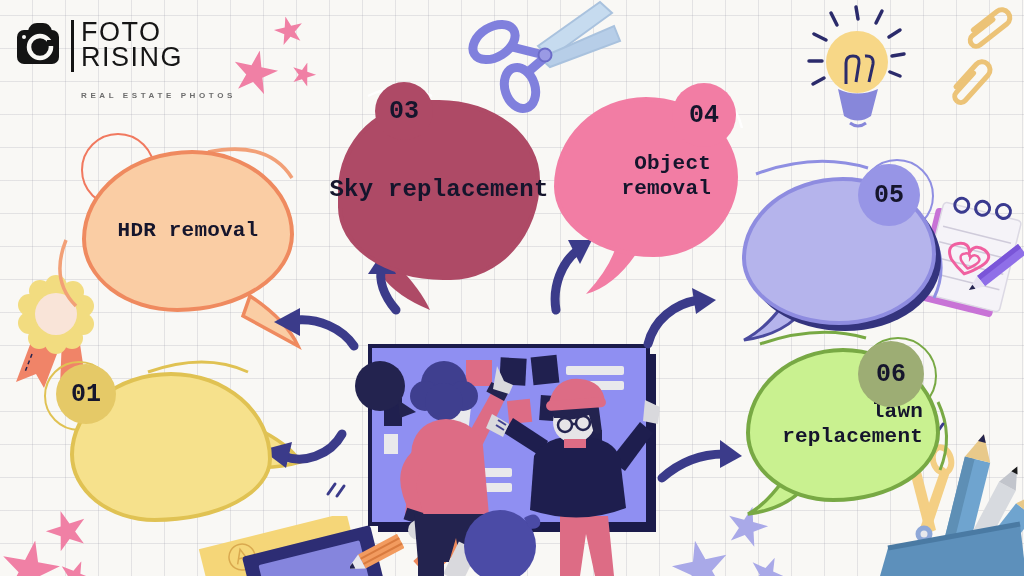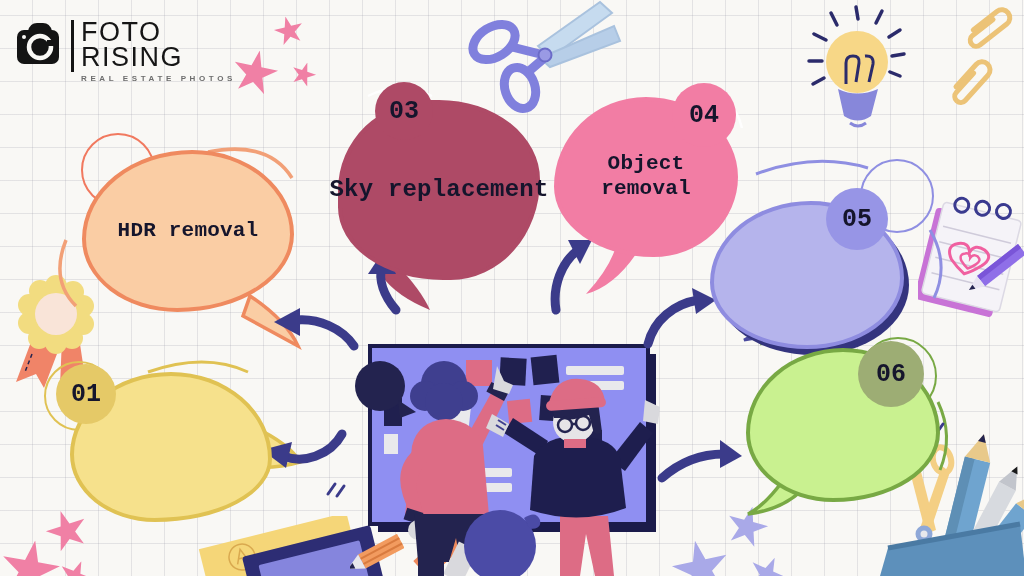--- a/index.html
+++ b/index.html
@@ -9,41 +9,41 @@
     background:
       repeating-linear-gradient(0deg, transparent 0 32px, rgba(150,150,165,.22) 32px 33px),
       repeating-linear-gradient(90deg, transparent 0 32px, rgba(150,150,165,.22) 32px 33px),
       #f9f8f5;
   }
   
   .logo{position:absolute;left:16px;top:20px;display:flex;align-items:flex-start;gap:7px;z-index:5;}
   .logo .bar{width:3px;height:52px;background:#141414;margin-left:2px;}
   .logo-text{display:flex;flex-direction:column;}
   .logo-line{font-family:"Liberation Sans",sans-serif;font-size:27px;font-weight:400;letter-spacing:1.5px;line-height:.92;color:#161616;}
-  .logo-tag{font-family:"Liberation Sans",sans-serif;font-size:8px;font-weight:600;letter-spacing:3.6px;color:#6d6d6d;margin-top:4px;white-space:nowrap;}
+  .logo-tag{font-family:"Liberation Sans",sans-serif;font-size:8px;font-weight:600;letter-spacing:3.6px;color:#6d6d6d;margin-top:21px;white-space:nowrap;}
   
   .bubble{position:absolute;z-index:3;display:flex;align-items:center;justify-content:center;
           border:4px solid transparent;box-sizing:border-box;font-family:Liberation Mono, monospace;}
-  .label{font-size:21px;font-weight:700;color:#15152c;text-align:center;line-height:1.18;letter-spacing:.2px;}
+  .label{font-size:21px;font-weight:700;color:#15152c;text-align:right;line-height:1.18;letter-spacing:.2px;}
   .badge{position:absolute;border-radius:50%;display:flex;align-items:center;justify-content:center;
          font-size:25px;font-weight:700;color:#15152c;z-index:4;}
   .b1{left:70px;top:372px;width:202px;height:150px;border-radius:50% 50% 58% 42%/55% 58% 42% 45%;}
   .b1 .badge{width:60px;height:60px;left:-18px;top:-12px;}
   .b1 .label{width:150px;}
   .b2{left:82px;top:150px;width:212px;height:162px;border-radius:52% 48% 55% 45%/55% 52% 48% 45%;}
   .b2 .badge{width:62px;height:62px;left:0px;top:-16px;}
   .b2 .label{white-space:nowrap;}
   .b3{left:338px;top:100px;width:202px;height:180px;border-radius:48% 52% 46% 54%/52% 46% 58% 42%;}
   .b3 .badge{width:58px;height:58px;left:33px;top:-22px;z-index:2;}
   .b3 .label{white-space:nowrap;font-size:24px;}
   .b4{left:554px;top:97px;width:184px;height:160px;border-radius:50% 50% 46% 54%/56% 50% 50% 44%;}
   .b4 .badge{width:64px;height:64px;right:-2px;top:-18px;z-index:2;}
   .b4 .label{width:130px;}
-  .b5{left:710px;top:177px;width:194px;height:148px;border-radius:52% 48% 50% 50%/55% 52% 48% 45%;
-      box-shadow:6px 7px 0 -1px #34347e;margin-top:24px;}
+  .b5{left:742px;top:177px;width:194px;height:148px;border-radius:52% 48% 50% 50%/55% 52% 48% 45%;
+      box-shadow:6px 7px 0 -1px #34347e;}
   .b5 .badge{width:62px;height:62px;right:12px;top:-17px;}
   .b5 .label{width:120px;}
   .b6{left:746px;top:348px;width:194px;height:154px;border-radius:50% 50% 55% 45%/55% 55% 45% 45%;}
   .b6 .badge{width:66px;height:66px;right:12px;top:-11px;}
   .b6 .label{width:160px;}
   
   .dec{position:absolute;z-index:1;}
   .star{position:absolute;z-index:1;
         clip-path:polygon(50% 0%,61% 35%,98% 35%,68% 57%,79% 91%,50% 70%,21% 91%,32% 57%,2% 35%,39% 35%);}
   .overlay{position:absolute;left:0;top:0;z-index:2;}
@@ -282,20 +282,21 @@
   </div>
   <div class="bubble b4" style="background: rgb(242, 125, 164); border-color: rgb(242, 125, 164);">
     <div class="badge" style="background: rgb(242, 125, 164);">04</div>
     <div class="label">Object removal</div>
   </div>
   <div class="bubble b5" style="background: rgb(181, 180, 236); border-color: rgb(142, 140, 224);">
     <div class="badge" style="background: rgb(151, 149, 230);">05</div>
   </div>
   <div class="bubble b6" style="background: rgb(201, 241, 144); border-color: rgb(120, 169, 68);">
     <div class="badge" style="background: rgb(157, 173, 116);">06</div>
+    <div class="label">lawn replacement</div>
   </div>
 
   <svg class="dec" style="left:190px;top:516px;" width="212" height="60" viewBox="0 0 212 60">
     <g transform="rotate(-14 100 60)">
       <rect x="18" y="12" width="152" height="70" fill="#F5D678"></rect>
       <circle cx="58" cy="30" r="13" fill="none" stroke="#D9A94F" stroke-width="1.5"></circle>
       <path d="M52 36 l6-14 6 14 M54 31 h8" fill="none" stroke="#D9A94F" stroke-width="1.5"></path>
       <rect x="58" y="30" width="132" height="60" fill="#2D2D74" rx="3"></rect>
       <rect x="72" y="42" width="104" height="40" fill="#8585DD" rx="2"></rect>
     </g>

